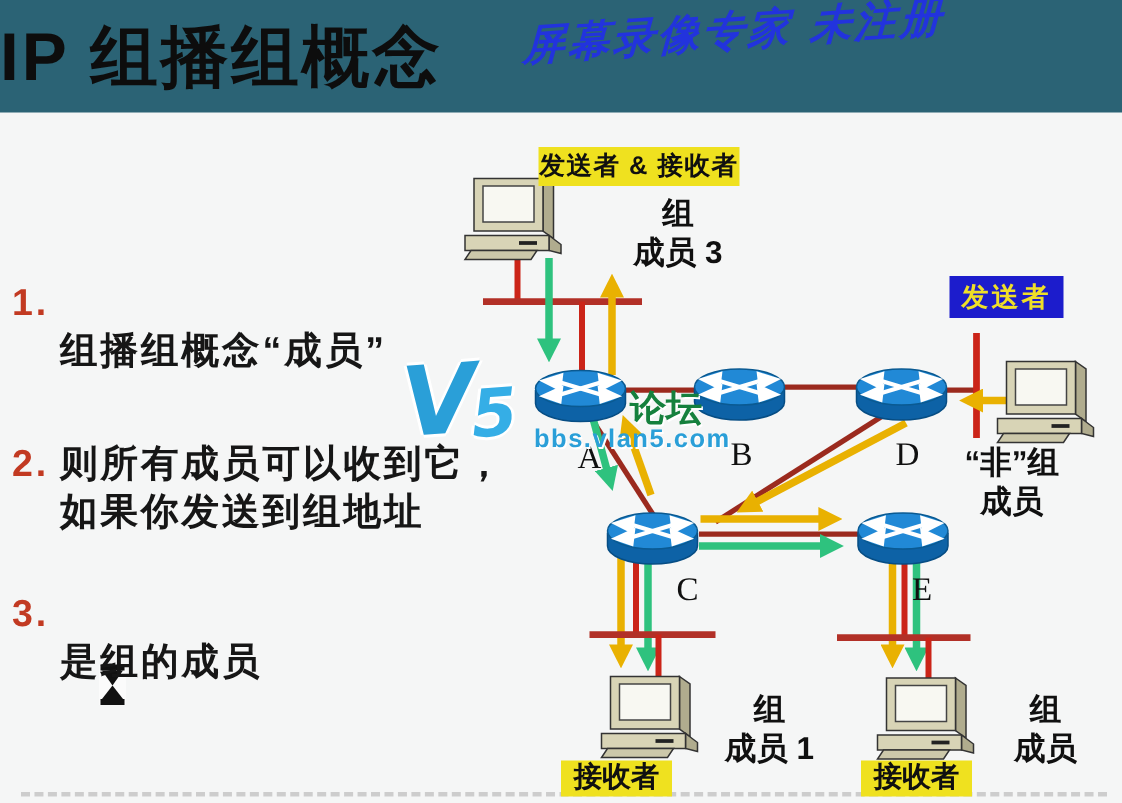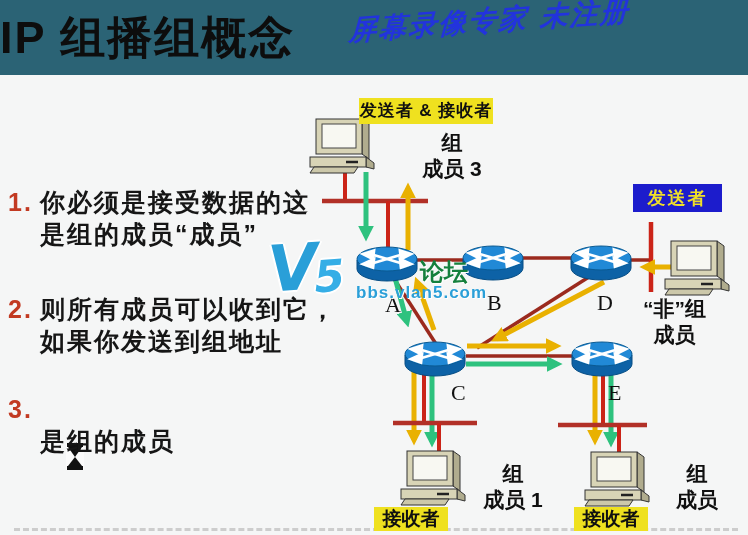--- a/index.html
+++ b/index.html
@@ -40,21 +40,21 @@
 </style>
 </head>
 <body>
 
 <div class="abs header"></div>
 <div class="abs title">IP 组播组概念</div>
 <div class="abs rec-watermark">屏幕录像专家 未注册</div>
 
 <div class="abs note" style="left:8px;top:186px;width:330px;">
   <span class="num">1.</span>
-  <span><span>你必须是接受数据的这</span><br><span>是组的成员“成员”</span></span>
+  <span><br><span>组播组概念“成员”</span></span>
 </div>
 <div class="abs note" style="left:8px;top:293px;width:330px;">
   <span class="num">2.</span>
   <span><span>则所有成员可以收到它，</span><br><span>如果你发送到组地址</span></span>
 </div>
 <div class="abs note" style="left:8px;top:393px;width:330px;">
   <span class="num">3.</span>
   <span><br><span>是组的成员</span></span>
 </div>
 
@@ -137,21 +137,21 @@
   <g>
     <rect x="66" y="443" width="18" height="27" fill="#ffffff" opacity="0.55"></rect>
     <rect x="67" y="443" width="16" height="4" fill="#111"></rect>
     <rect x="67" y="466" width="16" height="4" fill="#111"></rect>
     <polygon points="68,447 82,447 75,457" fill="#111"></polygon>
     <polygon points="75,457 68,466 82,466" fill="#111"></polygon>
   </g>
 </svg>
 
 <div class="abs ylabel" style="left:359px;top:98px;width:134px;height:26px;line-height:26px;font-size:17px;letter-spacing:1px;">发送者 &amp; 接收者</div>
-<div class="abs blabel" style="left:633px;top:184px;width:89px;height:28px;line-height:28px;font-size:18px;letter-spacing:2px;">发送者</div>
+<div class="abs blabel" style="left:633px;top:184px;width:76px;height:28px;line-height:28px;font-size:18px;letter-spacing:2px;">发送者</div>
 <div class="abs ylabel" style="left:374px;top:507px;width:74px;height:24px;line-height:24px;font-size:19px;">接收者</div>
 <div class="abs ylabel" style="left:574px;top:507px;width:74px;height:24px;line-height:24px;font-size:19px;">接收者</div>
 
 <div class="abs dlabel" style="left:392px;top:130px;width:120px;">
   <span>组</span><br><span>成员 3</span>
 </div>
 <div class="abs dlabel" style="left:637px;top:296px;width:75px;">
   <span>“非”组</span><br><span>成员</span>
 </div>
 <div class="abs dlabel" style="left:479px;top:461px;width:68px;">

